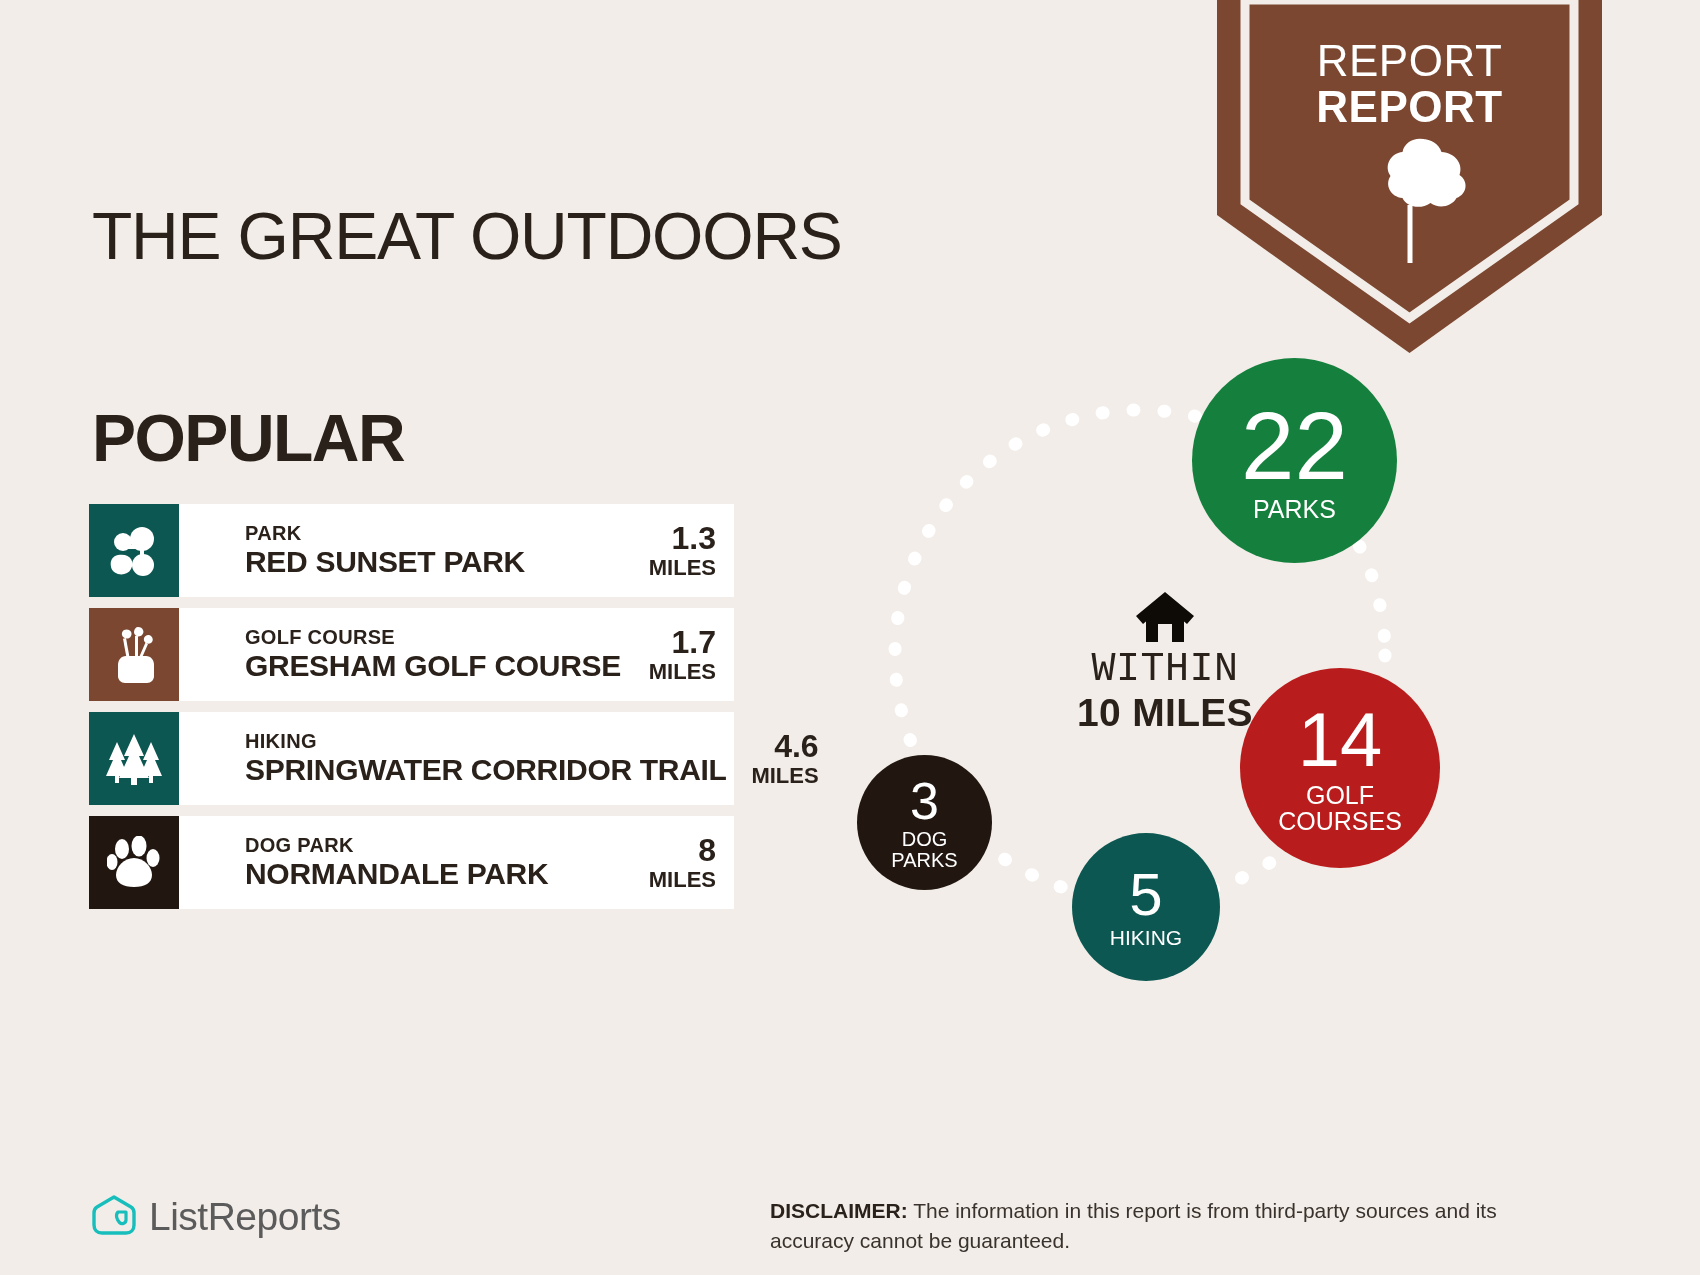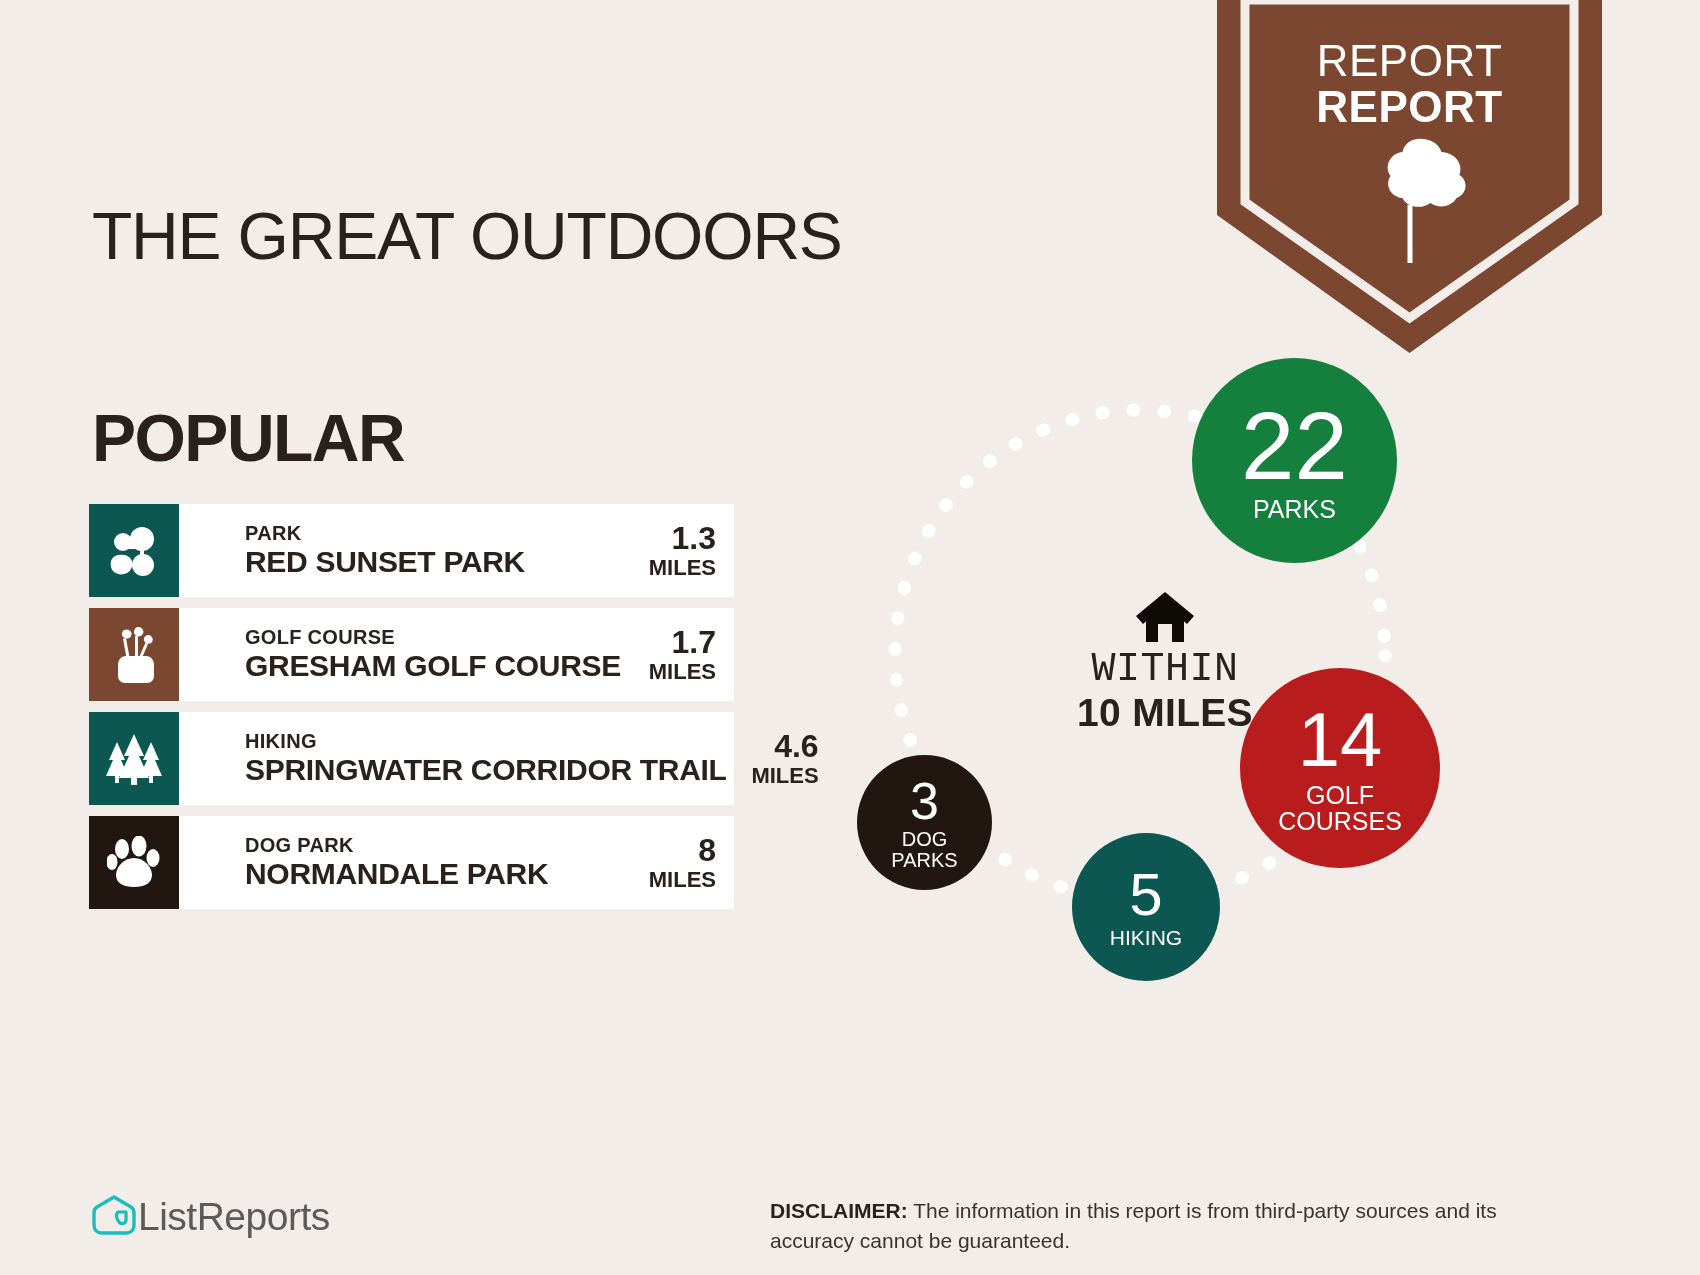--- a/index.html
+++ b/index.html
@@ -243,21 +243,21 @@
 
   
   .footer-logo {
     position: absolute;
     left: 92px;
     top: 1193px;
     display: flex;
     align-items: center;
   }
   .logo-word {
-    margin-left: 2px;
+    margin-left: 13px;
     font-size: 39px;
     color: #5B5B5B;
     font-weight: 400;
     letter-spacing: -0.5px;
   }
   .disclaimer {
     position: absolute;
     left: 770px;
     top: 1196px;
     width: 810px;

